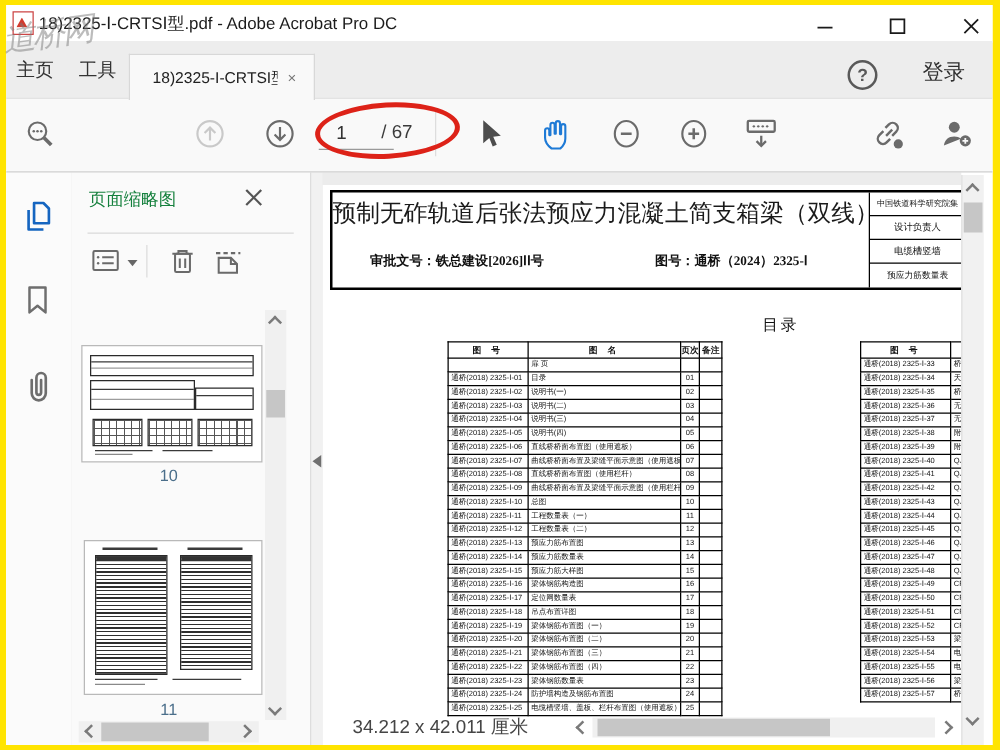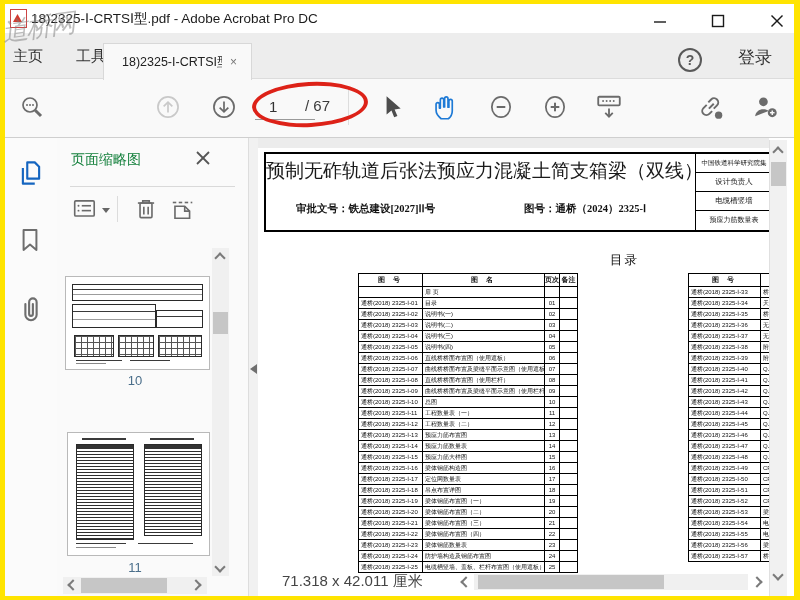--- a/index.html
+++ b/index.html
@@ -98,21 +98,21 @@
       <svg width="14" height="14" viewBox="0 0 14 14">
           <line x1="1.5" y1="1.5" x2="12.5" y2="12.5" stroke="#1a1a1a" stroke-width="1.4"></line>
           <line x1="12.5" y1="1.5" x2="1.5" y2="12.5" stroke="#1a1a1a" stroke-width="1.4"></line>
         </svg>
     </div>
   </div>
   <div id="corner-logo" class="abs">道桥网</div>
 
   <div id="tabbar" class="abs">
     <span class="navtab abs" style="left:8px;">主页</span>
-    <span class="navtab abs" style="left:71px;">工具</span>
+    <span class="navtab abs" style="left:58px;">工具</span>
     <div id="doctab" class="abs">
       <span class="lbl">18)2325-I-CRTSI型.p...</span>
       <span class="x">×</span>
     </div>
     <div id="help-circle" class="abs">?</div>
     <span id="signin" class="abs">登录</span>
   </div>
 
   <div id="toolbar" class="abs">
     <div class="tbi" style="left:12px;">
@@ -316,21 +316,21 @@
 
     <div id="divider">
       <div class="tri"></div>
     </div>
 
     <div id="viewport">
       <div id="paper">
 
         <div id="hdrblock">
           <div id="main-title">预制无砟轨道后张法预应力混凝土简支箱梁（双线）</div>
-          <span class="approve" style="left:30px;">审批文号：铁总建设[2027]ⅠⅠ号</span>
+          <span class="approve" style="left:30px;">审批文号：铁总建设[2026]ⅠⅠ号</span>
           <span class="approve" style="left:258px;">图号：通桥（2024）2325-Ⅰ</span>
           <div id="tblock">
             <div class="trow" style="font-size:6.5px;">中国铁道科学研究院集</div>
             <div class="trow" style="font-size:7.5px;">设计负责人</div>
             <div class="trow" style="font-size:7.5px;">电缆槽竖墙</div>
             <div class="trow" style="font-size:7px;border-bottom:none;">预应力筋数量表</div>
           </div>
         </div>
 
         <div id="toc-title">目录</div>
@@ -619,21 +619,21 @@
                 <td>梁</td>
               </tr>
               <tr>
                 <td>通桥(2018) 2325-Ⅰ-57</td>
                 <td>桥</td>
               </tr>
             </tbody>
         </table>
       </div>
 
-      <div id="statusdim">71.318 x 42.011 厘米</div>
+      <div id="statusdim">34.212 x 42.011 厘米</div>
 
       <div class="sarrow" style="left:198px;top:438px;">
           <span class="chv left"></span>
         </div>
       <div class="sbar" style="left:216px;top:438px;width:274px;height:16px;">
         <div class="sthumb" style="left:4px;top:1px;width:186px;height:14px;"></div>
       </div>
       <div class="sarrow" style="left:492px;top:438px;">
           <span class="chv right"></span>
         </div>

